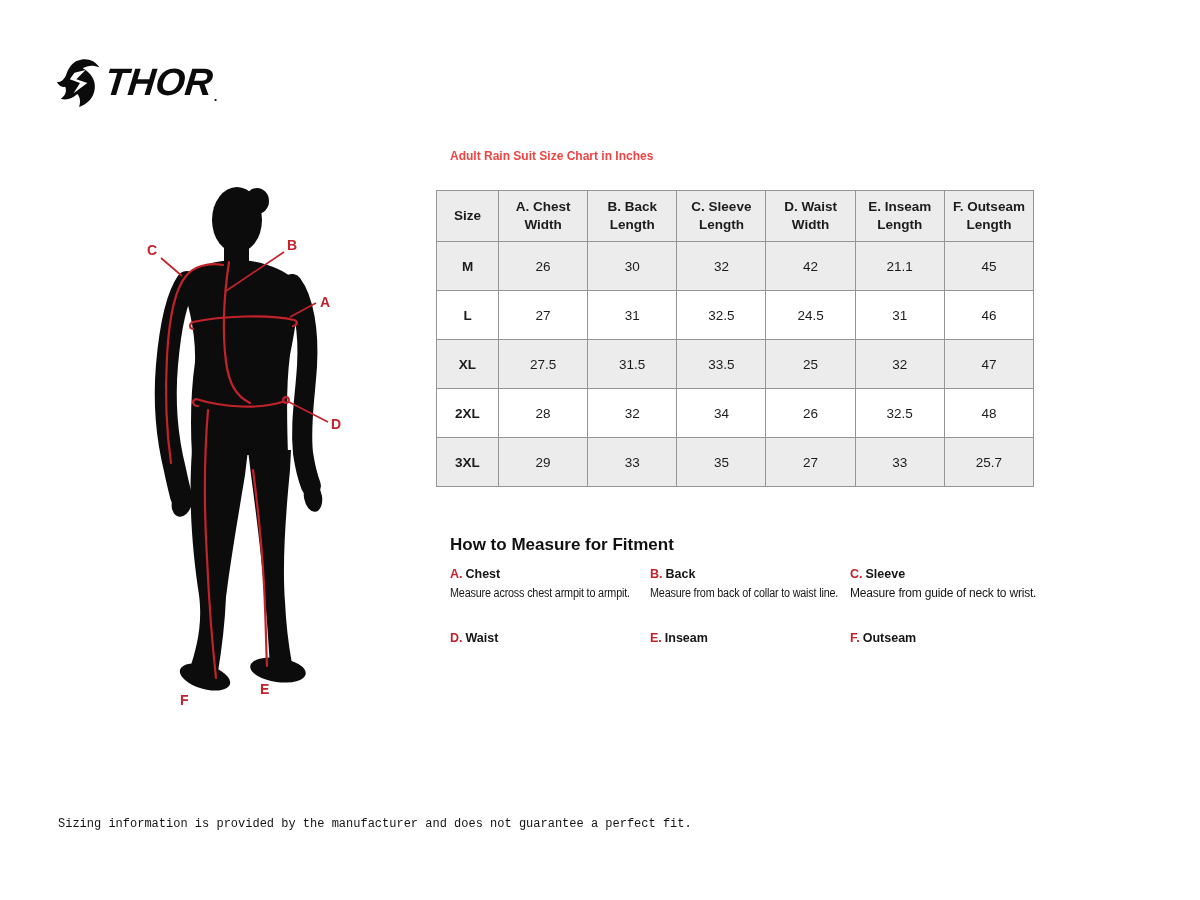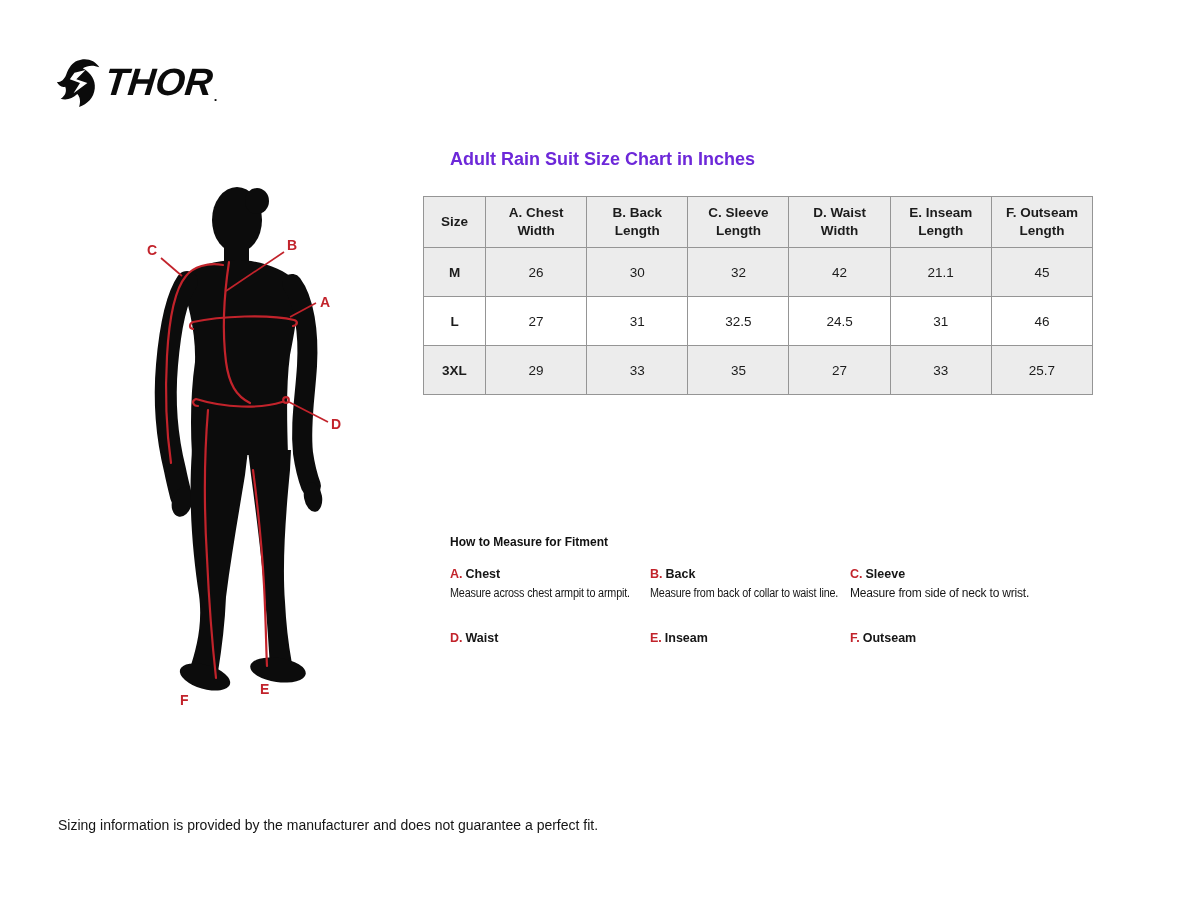--- a/index.html
+++ b/index.html
@@ -20,45 +20,45 @@
   }
   .brand-mark{font-size:13px;font-weight:bold;color:#0b0b0b;align-self:flex-end;margin:0 0 6px 1px;}
   
   .figure{position:absolute;left:130px;top:170px;width:260px;height:550px;}
   .fillpart{fill:var(--silhouette);}
   .limb{stroke:var(--silhouette);fill:none;stroke-linecap:round;}
   .rline{stroke:var(--accent);stroke-width:2.2;fill:none;stroke-linecap:round;}
   .leader{stroke:var(--accent);stroke-width:1.7;}
   .flabel{fill:var(--accent);font-family:"Liberation Sans",sans-serif;font-weight:bold;font-size:14px;}
   
-  .chart-title{position:absolute;left:450px;top:149px;font-size:18px;font-weight:bold;color:#6d28d9;}
-  .size-table{position:absolute;left:423px;top:190px;width:670px;border-collapse:collapse;table-layout:fixed;margin-top:6px;}
+  .chart-title{position:absolute;left:450px;top:149px;font-size:12px;font-weight:bold;color:#ef4444;}
+  .size-table{position:absolute;left:436px;top:190px;width:598px;border-collapse:collapse;table-layout:fixed;}
   .size-table th,.size-table td{
     border:1px solid #959595;text-align:center;vertical-align:middle;
     font-size:13.5px;color:#1c1c1c;padding:0;
   }
   .size-table thead th{height:50px;background:#ececec;font-weight:bold;white-space:pre-line;line-height:1.3;}
   .size-table tbody tr{height:49px;}
   .size-table tbody tr:nth-child(odd){background:#ececec;}
   .size-table tbody tr:nth-child(even){background:#ffffff;}
   .size-table tbody th{font-weight:bold;}
   
-  .htm-heading{position:absolute;left:450px;top:535px;font-size:12px;font-weight:bold;color:#111;}
+  .htm-heading{position:absolute;left:450px;top:535px;font-size:17px;font-weight:bold;color:#111;}
   .measure-row{position:absolute;left:450px;display:grid;grid-template-columns:200px 200px 230px;}
   .measure-row.row1{top:567px;}
   .measure-row.row2{top:631px;}
   .m-label{font-size:12.5px;font-weight:bold;color:#161616;}
   .m-letter{color:var(--accent);margin-right:3px;}
   .m-desc{
     font-size:12px;line-height:1.26;margin-top:5px;color:#161616;
     letter-spacing:-0.2px;white-space:pre-line;max-width:198px;
   }
   .m-desc.condensed{white-space:nowrap;transform:scaleX(0.90);transform-origin:left top;}
   
-  .disclaimer{position:absolute;left:58px;top:816px;font-size:14px;line-height:1.35;color:#141414;}
+  .disclaimer{position:absolute;left:58px;top:816px;font-size:12px;line-height:1.35;color:#141414;font-family:Liberation Mono, monospace;}
 </style>
 </head>
 <body>
 
 <div class="logo">
   <svg class="logo-icon" viewBox="0 0 52 56">
     <path fill="#0b0b0b" d="M23,4 C32,0 42,3 47,11 C40,8 34,9 29,12 C38,17 43,25 42,34 C41,44 34,51 25,54 C27,48 26,43 23,40 C18,45 11,47 5,45 C10,42 12,37 10,32 C6,33 3,31 1,27 C6,27 9,24 11,19 C14,11 18,6 23,4 Z"></path>
     <path fill="#ffffff" d="M20,17 L32,14 L22,24 L34,28 L19,39 L26,28 L15,24 Z"></path>
   </svg>
   <span class="brand">THOR</span>
@@ -138,20 +138,38 @@
     <tr>
       <th>L</th>
       <td>27</td>
       <td>31</td>
       <td>32.5</td>
       <td>24.5</td>
       <td>31</td>
       <td>46</td>
     </tr>
     <tr>
+      <th>XL</th>
+      <td>27.5</td>
+      <td>31.5</td>
+      <td>33.5</td>
+      <td>25</td>
+      <td>32</td>
+      <td>47</td>
+    </tr>
+    <tr>
+      <th>2XL</th>
+      <td>28</td>
+      <td>32</td>
+      <td>34</td>
+      <td>26</td>
+      <td>32.5</td>
+      <td>48</td>
+    </tr>
+    <tr>
       <th>3XL</th>
       <td>29</td>
       <td>33</td>
       <td>35</td>
       <td>27</td>
       <td>33</td>
       <td>25.7</td>
     </tr>
   </tbody>
 </table>
@@ -168,21 +186,21 @@
   <div class="m-item">
     <div class="m-label">
       <span class="m-letter">B.</span><span>Back</span>
     </div>
     <div class="m-desc condensed">Measure from back of collar to waist line.</div>
   </div>
   <div class="m-item">
     <div class="m-label">
       <span class="m-letter">C.</span><span>Sleeve</span>
     </div>
-    <div class="m-desc">Measure from side of neck to wrist.</div>
+    <div class="m-desc">Measure from guide of neck to wrist.</div>
   </div>
 </div>
 
 <div class="measure-row row2">
   <div class="m-item">
     <div class="m-label">
       <span class="m-letter">D.</span><span>Waist</span>
     </div>
   </div>
   <div class="m-item">

